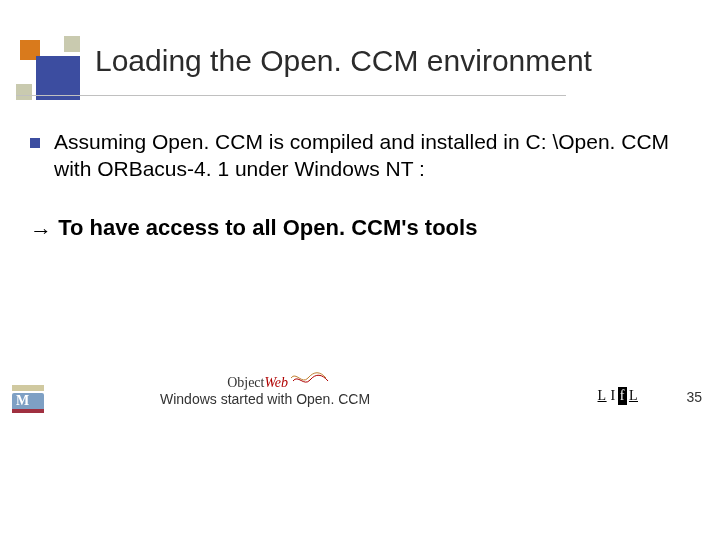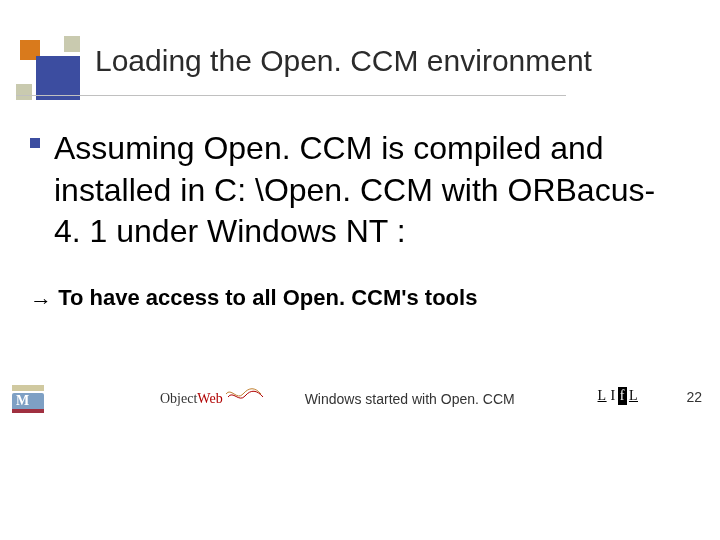--- a/index.html
+++ b/index.html
@@ -84,21 +84,21 @@
   }
   .bullet-sq {
     flex: none;
     width: 10px;
     height: 10px;
     background: #3c4da0;
     margin-top: 10px;
     margin-right: 14px;
   }
   .bullet-text {
-    font-size: 32px;
+    font-size: 21px;
     line-height: 1.3;
   }
 
   .code-line {
     font-family: "Courier New", Courier, monospace;
     font-size: 22.5px;
     color: #888;
     margin-top: 28px;
     margin-bottom: 28px;
     white-space: nowrap;
@@ -141,34 +141,36 @@
     position:absolute; left:4px; top:8px;
     font-size:14px; font-weight:bold; color:#fff; font-family:serif;
   }
 
   .footer-center {
     position: absolute;
     left: 160px;
     bottom: 10px;
     display: flex;
     align-items: flex-end;
+    flex-direction: column;
   }
   .ow-logo {
     display: flex;
     align-items: baseline;
     margin-right: 40px;
   }
   .ow-logo .obj {
     font-family: Georgia, "Times New Roman", serif;
     font-size: 14px;
     color: #333;
   }
   .ow-logo .web {
     font-family: Georgia, "Times New Roman", serif;
     font-size: 14px;
+    font-style: italic;
     color: #b00000;
   }
   .ow-scribble {
     width: 40px; height: 18px;
     position: relative;
     margin-left: 2px;
   }
   .ow-scribble svg { position:absolute; inset:0; }
 
   .footer-title {
@@ -259,16 +261,16 @@
 
     <div class="footer-lifl">
       <div class="lifl-box">
         <span class="lifl-L">L</span>
         <span>I</span>
         <span class="lifl-f">f</span>
         <span class="lifl-L">L</span>
       </div>
     </div>
 
-    <div class="footer-pagenum">22</div>
+    <div class="footer-pagenum">35</div>
   </div>
 
 </div>
 
 </body></html>

